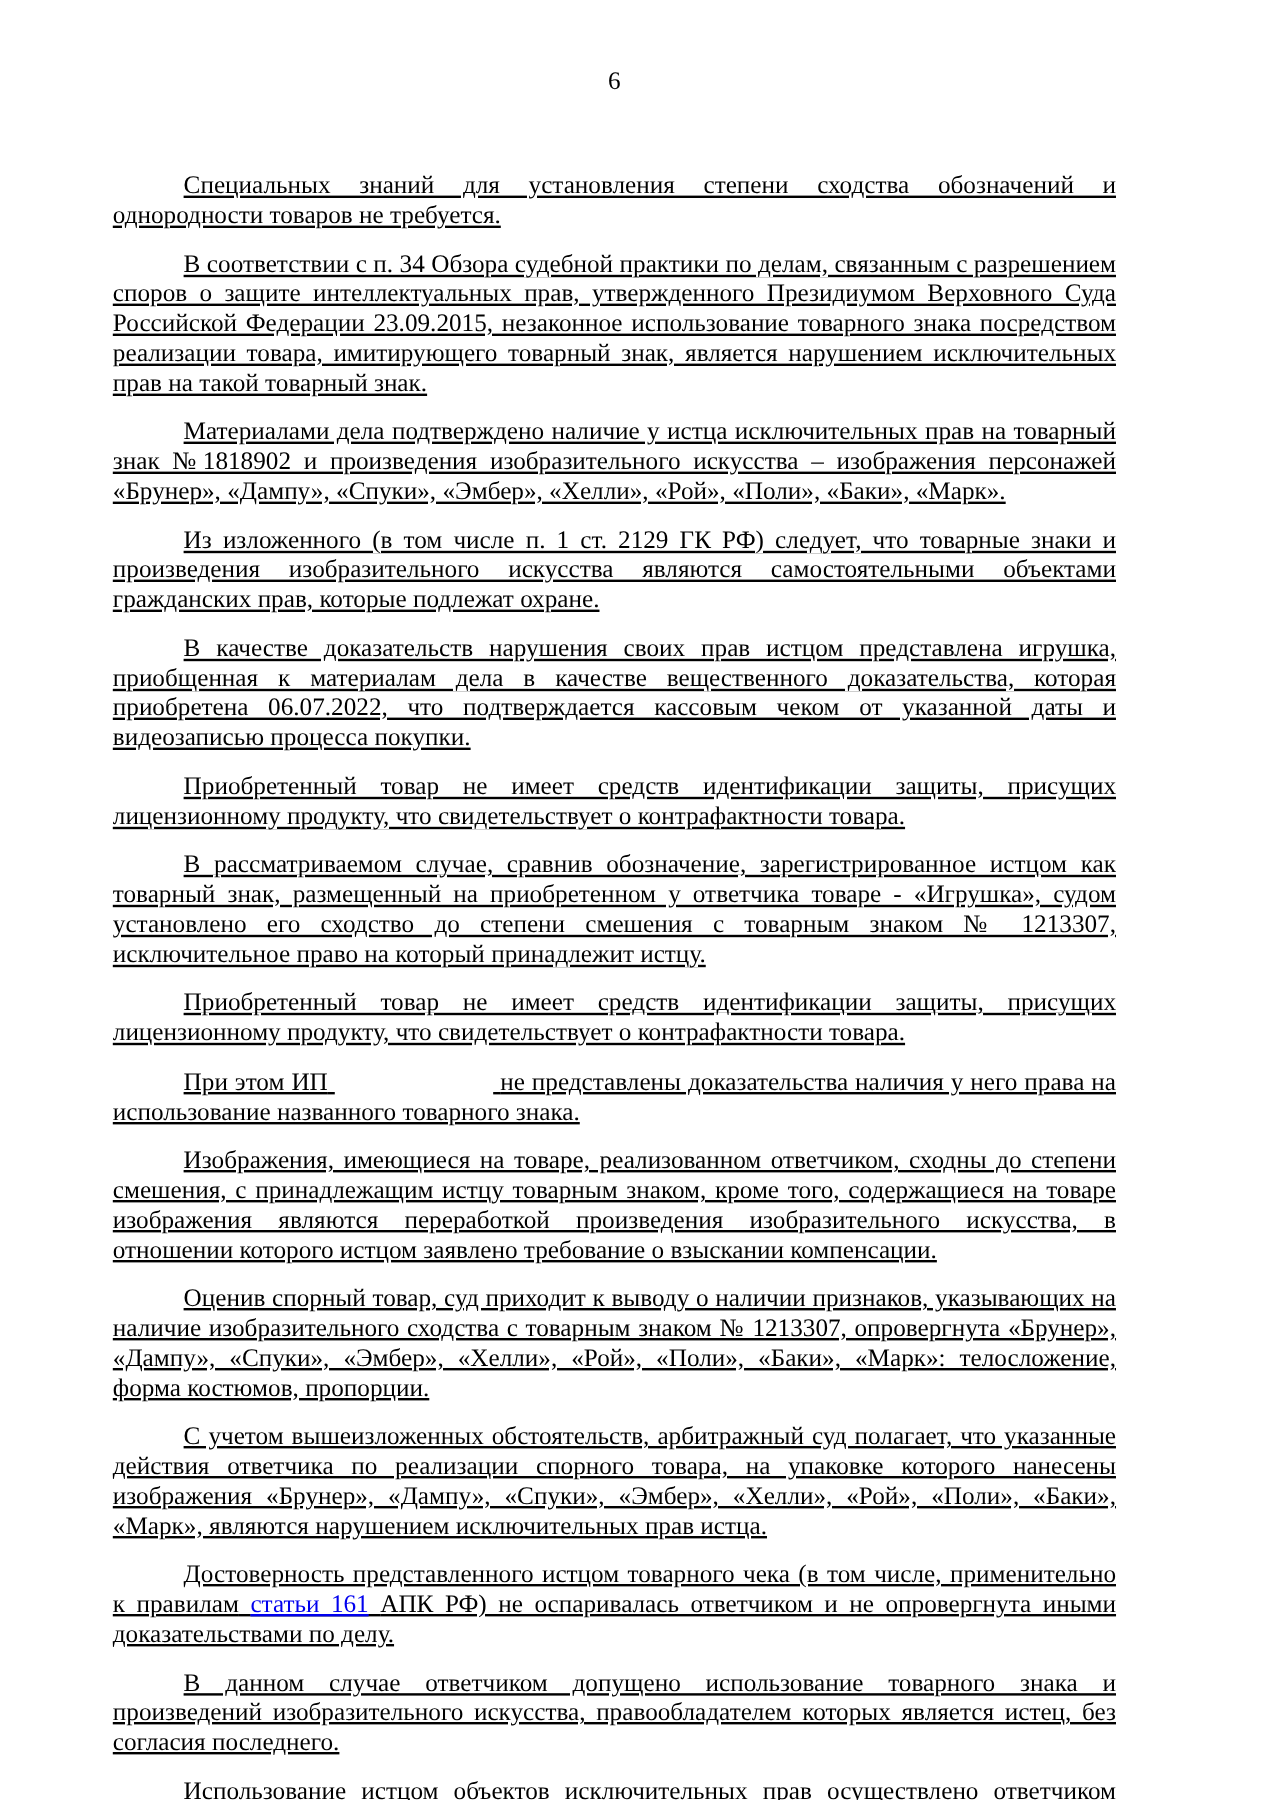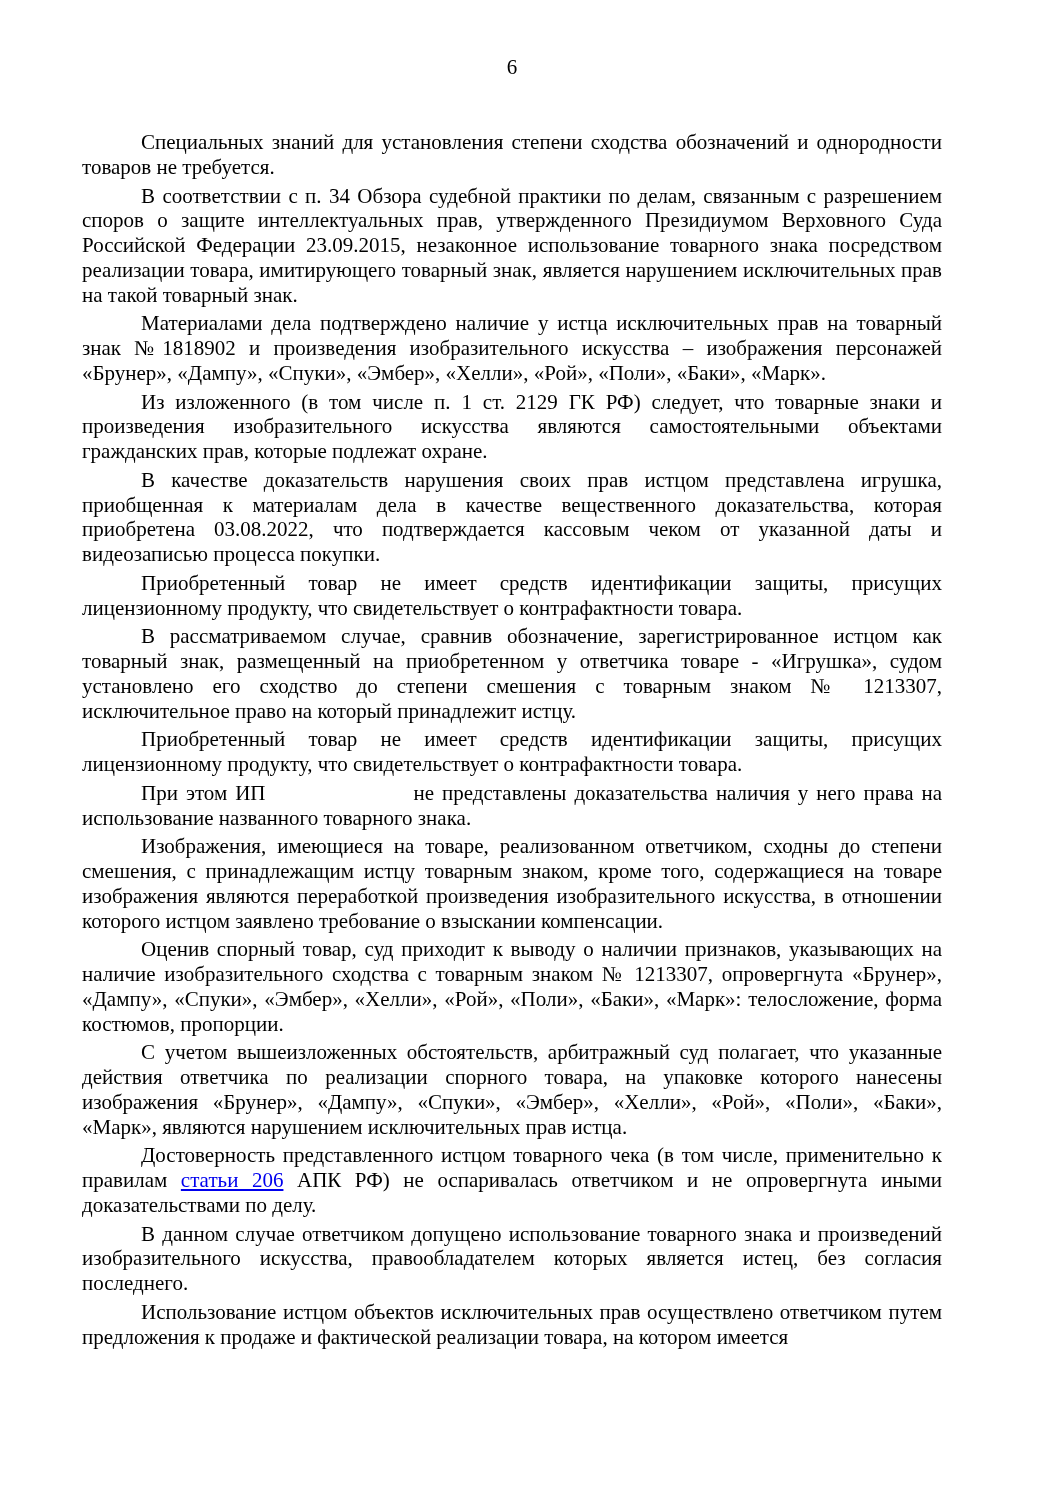--- a/index.html
+++ b/index.html
@@ -29,23 +29,24 @@
   .content {
     position: absolute;
     top: 126px;
     left: 78px;
     width: 868px;
     font-size: 21px;
     line-height: 24.75px;
     text-align: justify;
   }
   .para {
-    margin: 4px;
+    margin: 16px;
     padding: 0;
     text-indent: 59px;
+    text-decoration: underline;
   }
   .redacted {
     display: inline-block;
     width: 132px;
     height: 12px;
     overflow: hidden;
     white-space: nowrap;
     vertical-align: baseline;
     color: #444444;
     opacity: 0.75;
@@ -69,21 +70,21 @@
   <div class="content">
 
     <p class="para">Специальных знаний для установления степени сходства обозначений и однородности товаров не требуется.</p>
 
     <p class="para">В соответствии с п. 34 Обзора судебной практики по делам, связанным с разрешением споров о защите интеллектуальных прав, утвержденного Президиумом Верховного Суда Российской Федерации 23.09.2015, незаконное использование товарного знака посредством реализации товара, имитирующего товарный знак, является нарушением исключительных прав на такой товарный знак.</p>
 
     <p class="para">Материалами дела подтверждено наличие у истца исключительных прав на товарный знак №1818902 и произведения изобразительного искусства – изображения персонажей «Брунер», «Дампу», «Спуки», «Эмбер», «Хелли», «Рой», «Поли», «Баки», «Марк».</p>
 
     <p class="para">Из изложенного (в том числе п. 1 ст. 2129 ГК РФ) следует, что товарные знаки и произведения изобразительного искусства являются самостоятельными объектами гражданских прав, которые подлежат охране.</p>
 
-    <p class="para">В качестве доказательств нарушения своих прав истцом представлена игрушка, приобщенная к материалам дела в качестве вещественного доказательства, которая приобретена 03.08.2022, что подтверждается кассовым чеком от указанной даты и видеозаписью процесса покупки.</p>
+    <p class="para">В качестве доказательств нарушения своих прав истцом представлена игрушка, приобщенная к материалам дела в качестве вещественного доказательства, которая приобретена 06.07.2022, что подтверждается кассовым чеком от указанной даты и видеозаписью процесса покупки.</p>
 
     <p class="para">Приобретенный товар не имеет средств идентификации защиты, присущих лицензионному продукту, что свидетельствует о контрафактности товара.</p>
 
     <p class="para">В рассматриваемом случае, сравнив обозначение, зарегистрированное истцом как товарный знак, размещенный на приобретенном у ответчика товаре - «Игрушка», судом установлено его сходство до степени смешения с товарным знаком № 1213307, исключительное право на который принадлежит истцу.</p>
 
     <p class="para">Приобретенный товар не имеет средств идентификации защиты, присущих лицензионному продукту, что свидетельствует о контрафактности товара.</p>
 
     <p class="para">
       <span>При этом ИП</span>
       <span class="redacted">,      . .</span>
@@ -91,21 +92,21 @@
     </p>
 
     <p class="para">Изображения, имеющиеся на товаре, реализованном ответчиком, сходны до степени смешения, с принадлежащим истцу товарным знаком, кроме того, содержащиеся на товаре изображения являются переработкой произведения изобразительного искусства, в отношении которого истцом заявлено требование о взыскании компенсации.</p>
 
     <p class="para">Оценив спорный товар, суд приходит к выводу о наличии признаков, указывающих на наличие изобразительного сходства с товарным знаком № 1213307, опровергнута «Брунер», «Дампу», «Спуки», «Эмбер», «Хелли», «Рой», «Поли», «Баки», «Марк»: телосложение, форма костюмов, пропорции.</p>
 
     <p class="para">С учетом вышеизложенных обстоятельств, арбитражный суд полагает, что указанные действия ответчика по реализации спорного товара, на упаковке которого нанесены изображения «Брунер», «Дампу», «Спуки», «Эмбер», «Хелли», «Рой», «Поли», «Баки», «Марк», являются нарушением исключительных прав истца.</p>
 
     <p class="para">
       <span>Достоверность представленного истцом товарного чека (в том числе, применительно к правилам</span>
-      <a href="#" class="doc-link">статьи 206</a>
+      <a href="#" class="doc-link">статьи 161</a>
       <span>АПК РФ) не оспаривалась ответчиком и не опровергнута иными доказательствами по делу.</span>
     </p>
 
 
     <p class="para">В данном случае ответчиком допущено использование товарного знака и произведений изобразительного искусства, правообладателем которых является истец, без согласия последнего.</p>
 
     <p class="para">Использование истцом объектов исключительных прав осуществлено ответчиком путем предложения к продаже и фактической реализации товара, на котором имеется</p>
 
   </div>
 </div>

